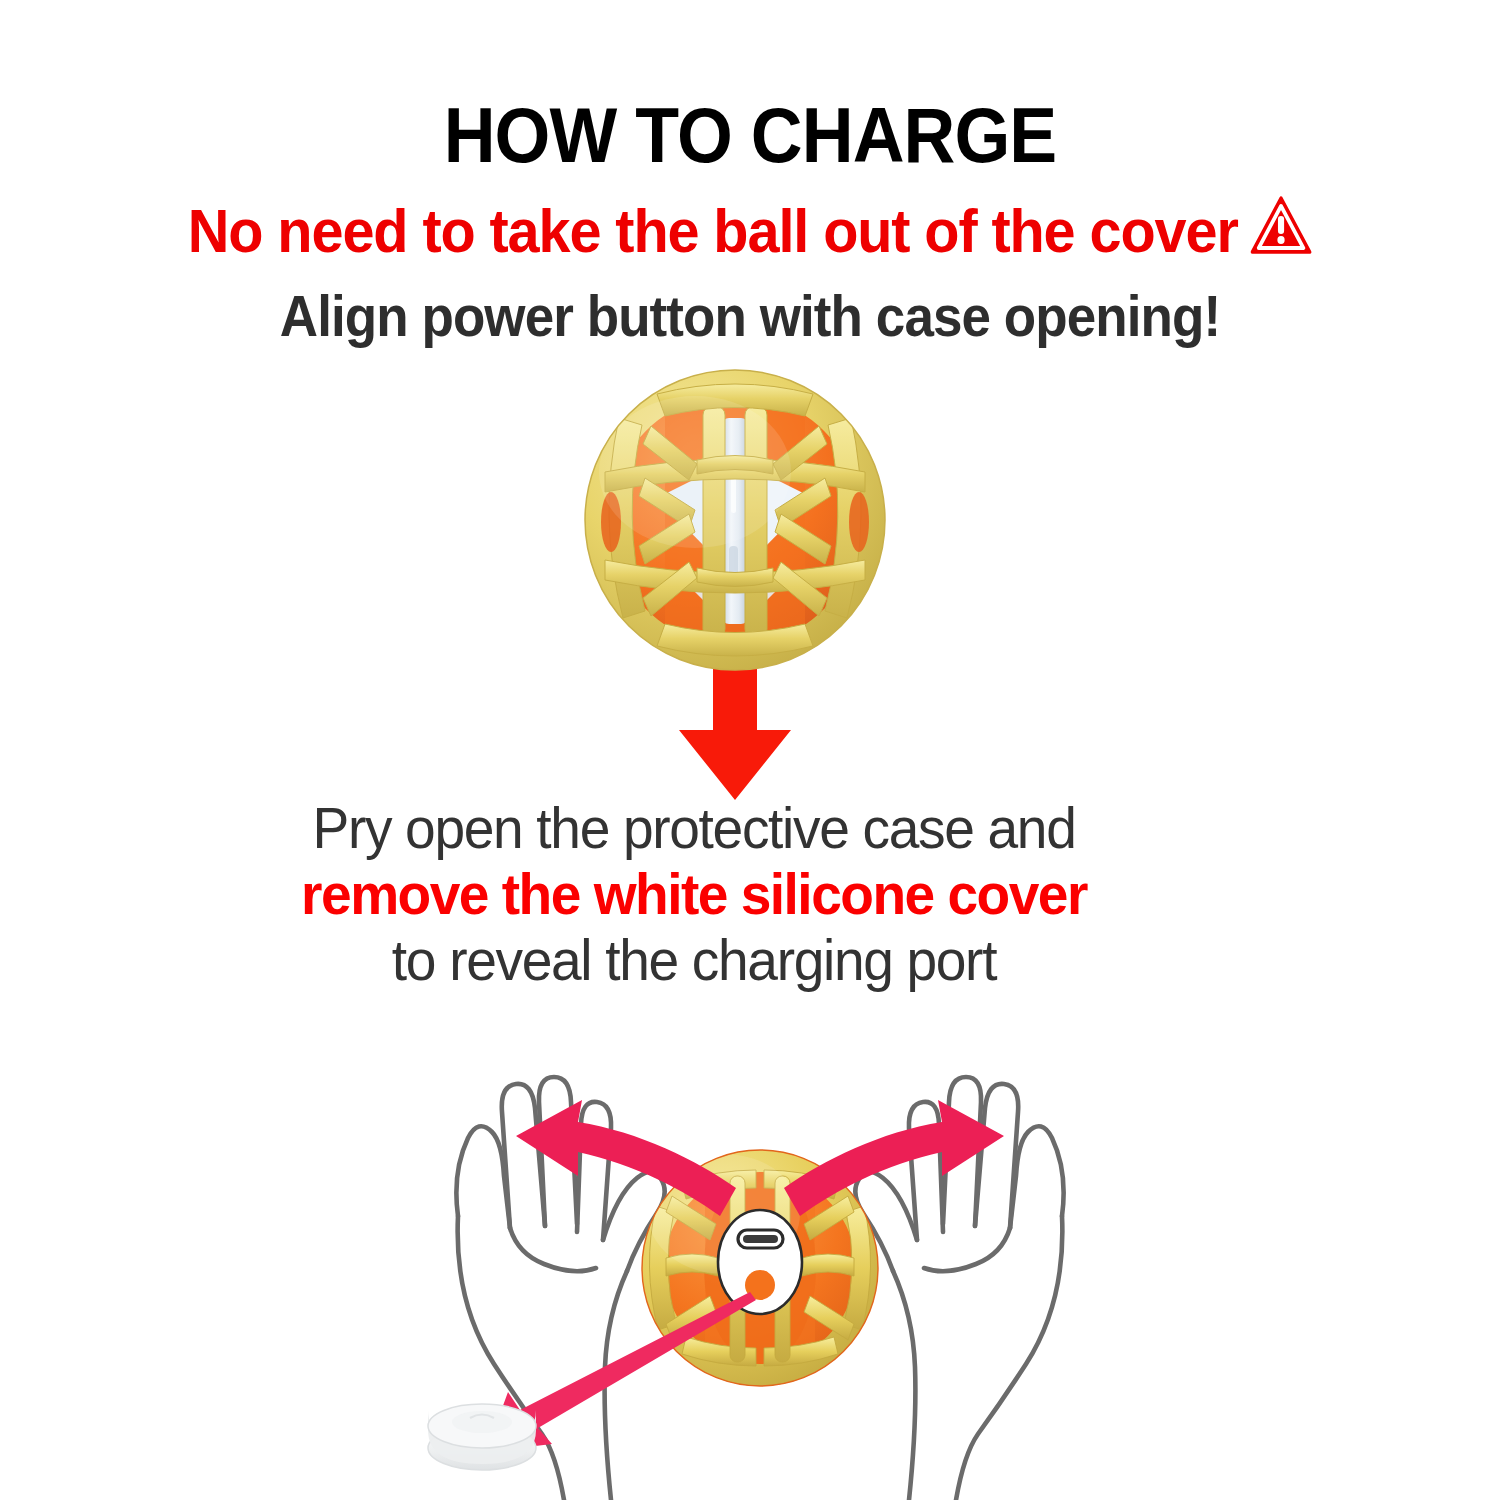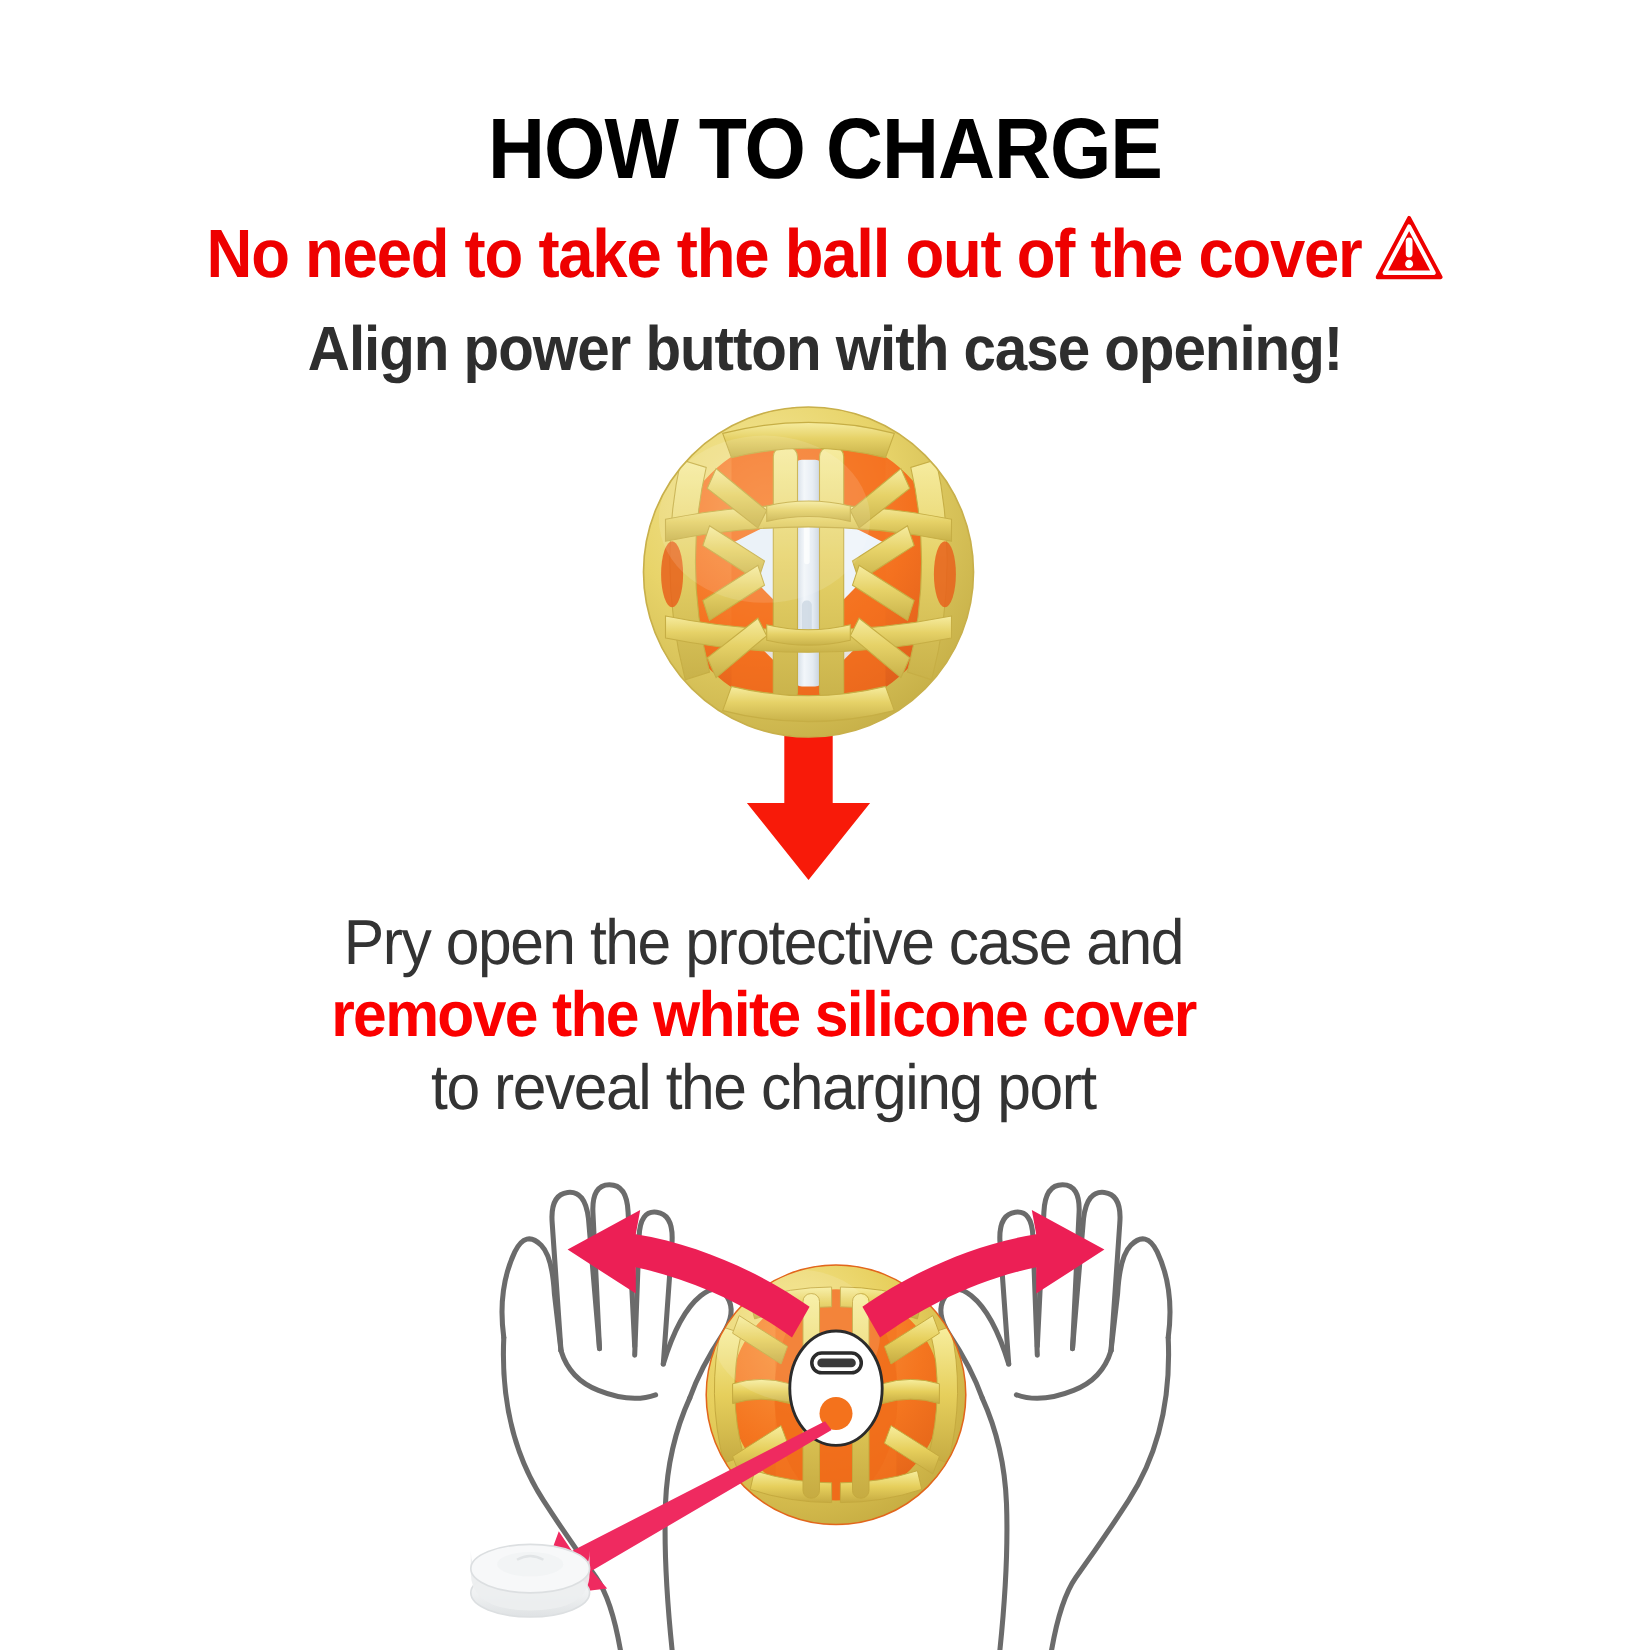--- a/index.html
+++ b/index.html
@@ -62,21 +62,21 @@
     color: #2e2e2e;
     line-height: 1.0;
     letter-spacing: -1px;
     transform: scaleX(0.93);
   }
 
   
   .mid-text {
     position: absolute;
     left: 0;
-    top: 824px;
+    top: 795px;
     width: 1388px;
     text-align: center;
     line-height: 1.14;
   }
   .mid-line {
     font-size: 58px;
     font-weight: 400;
     color: #333333;
     letter-spacing: -1.4px;
     transform: scaleX(0.95);

